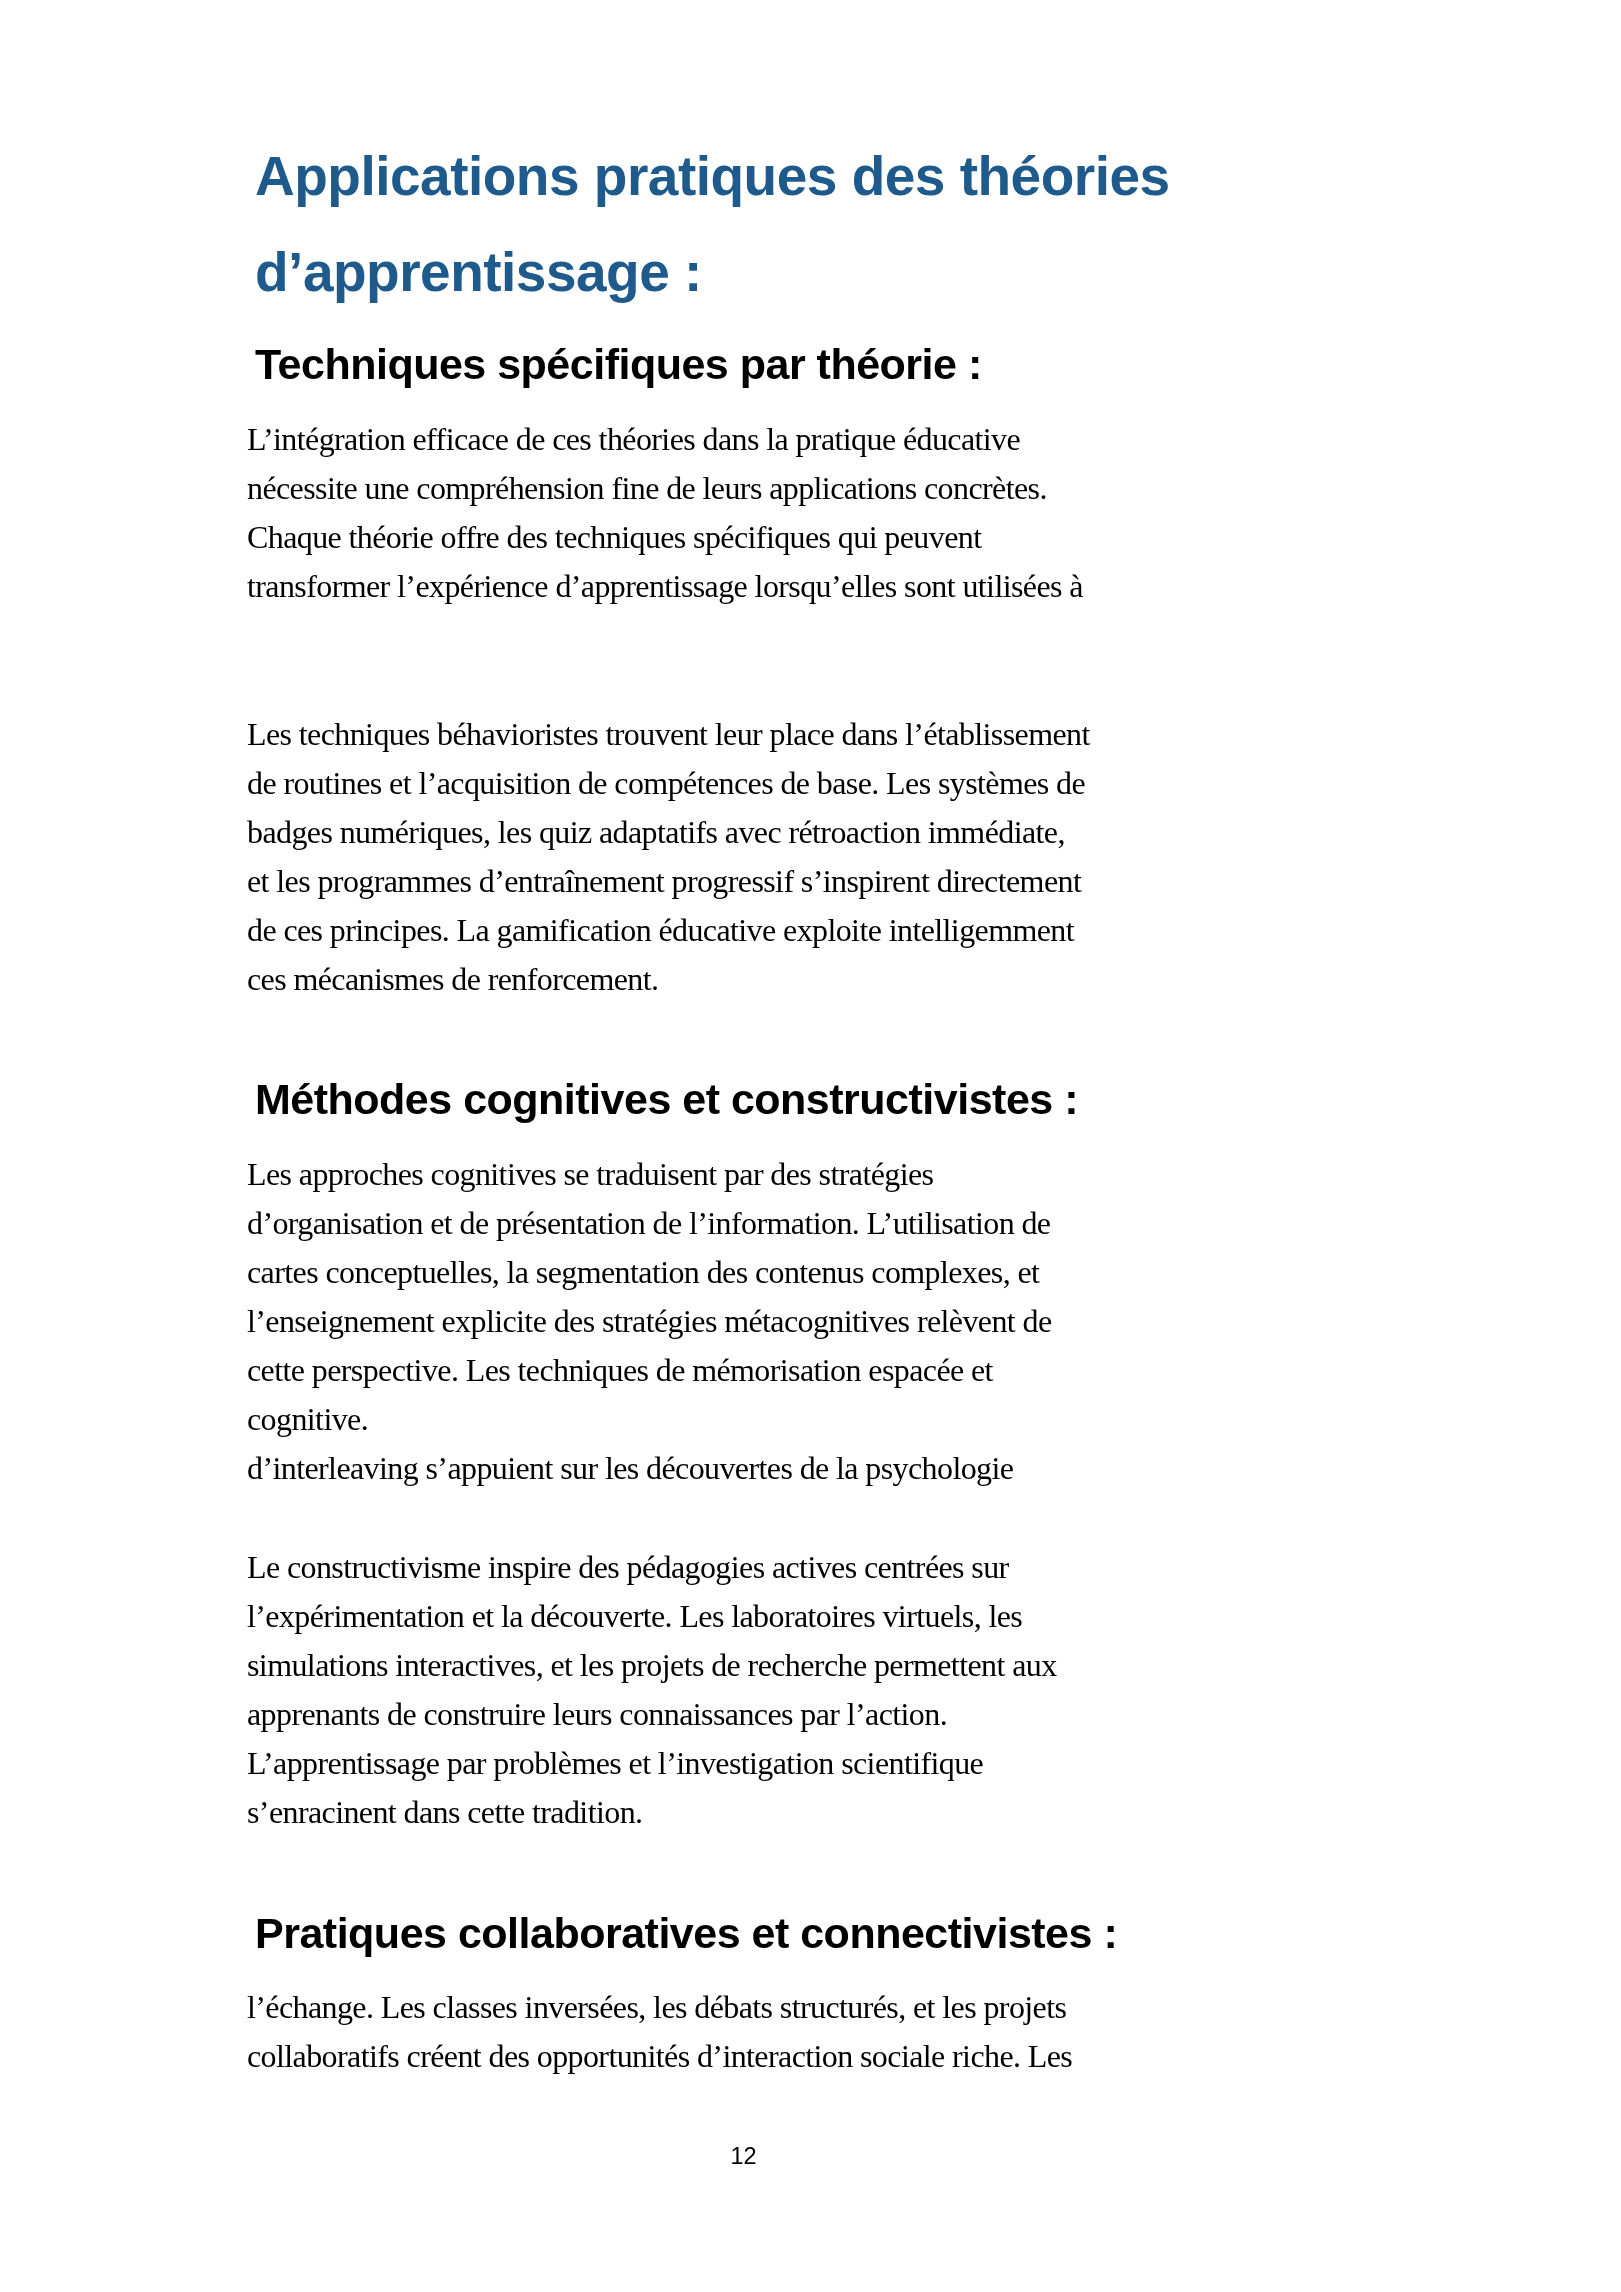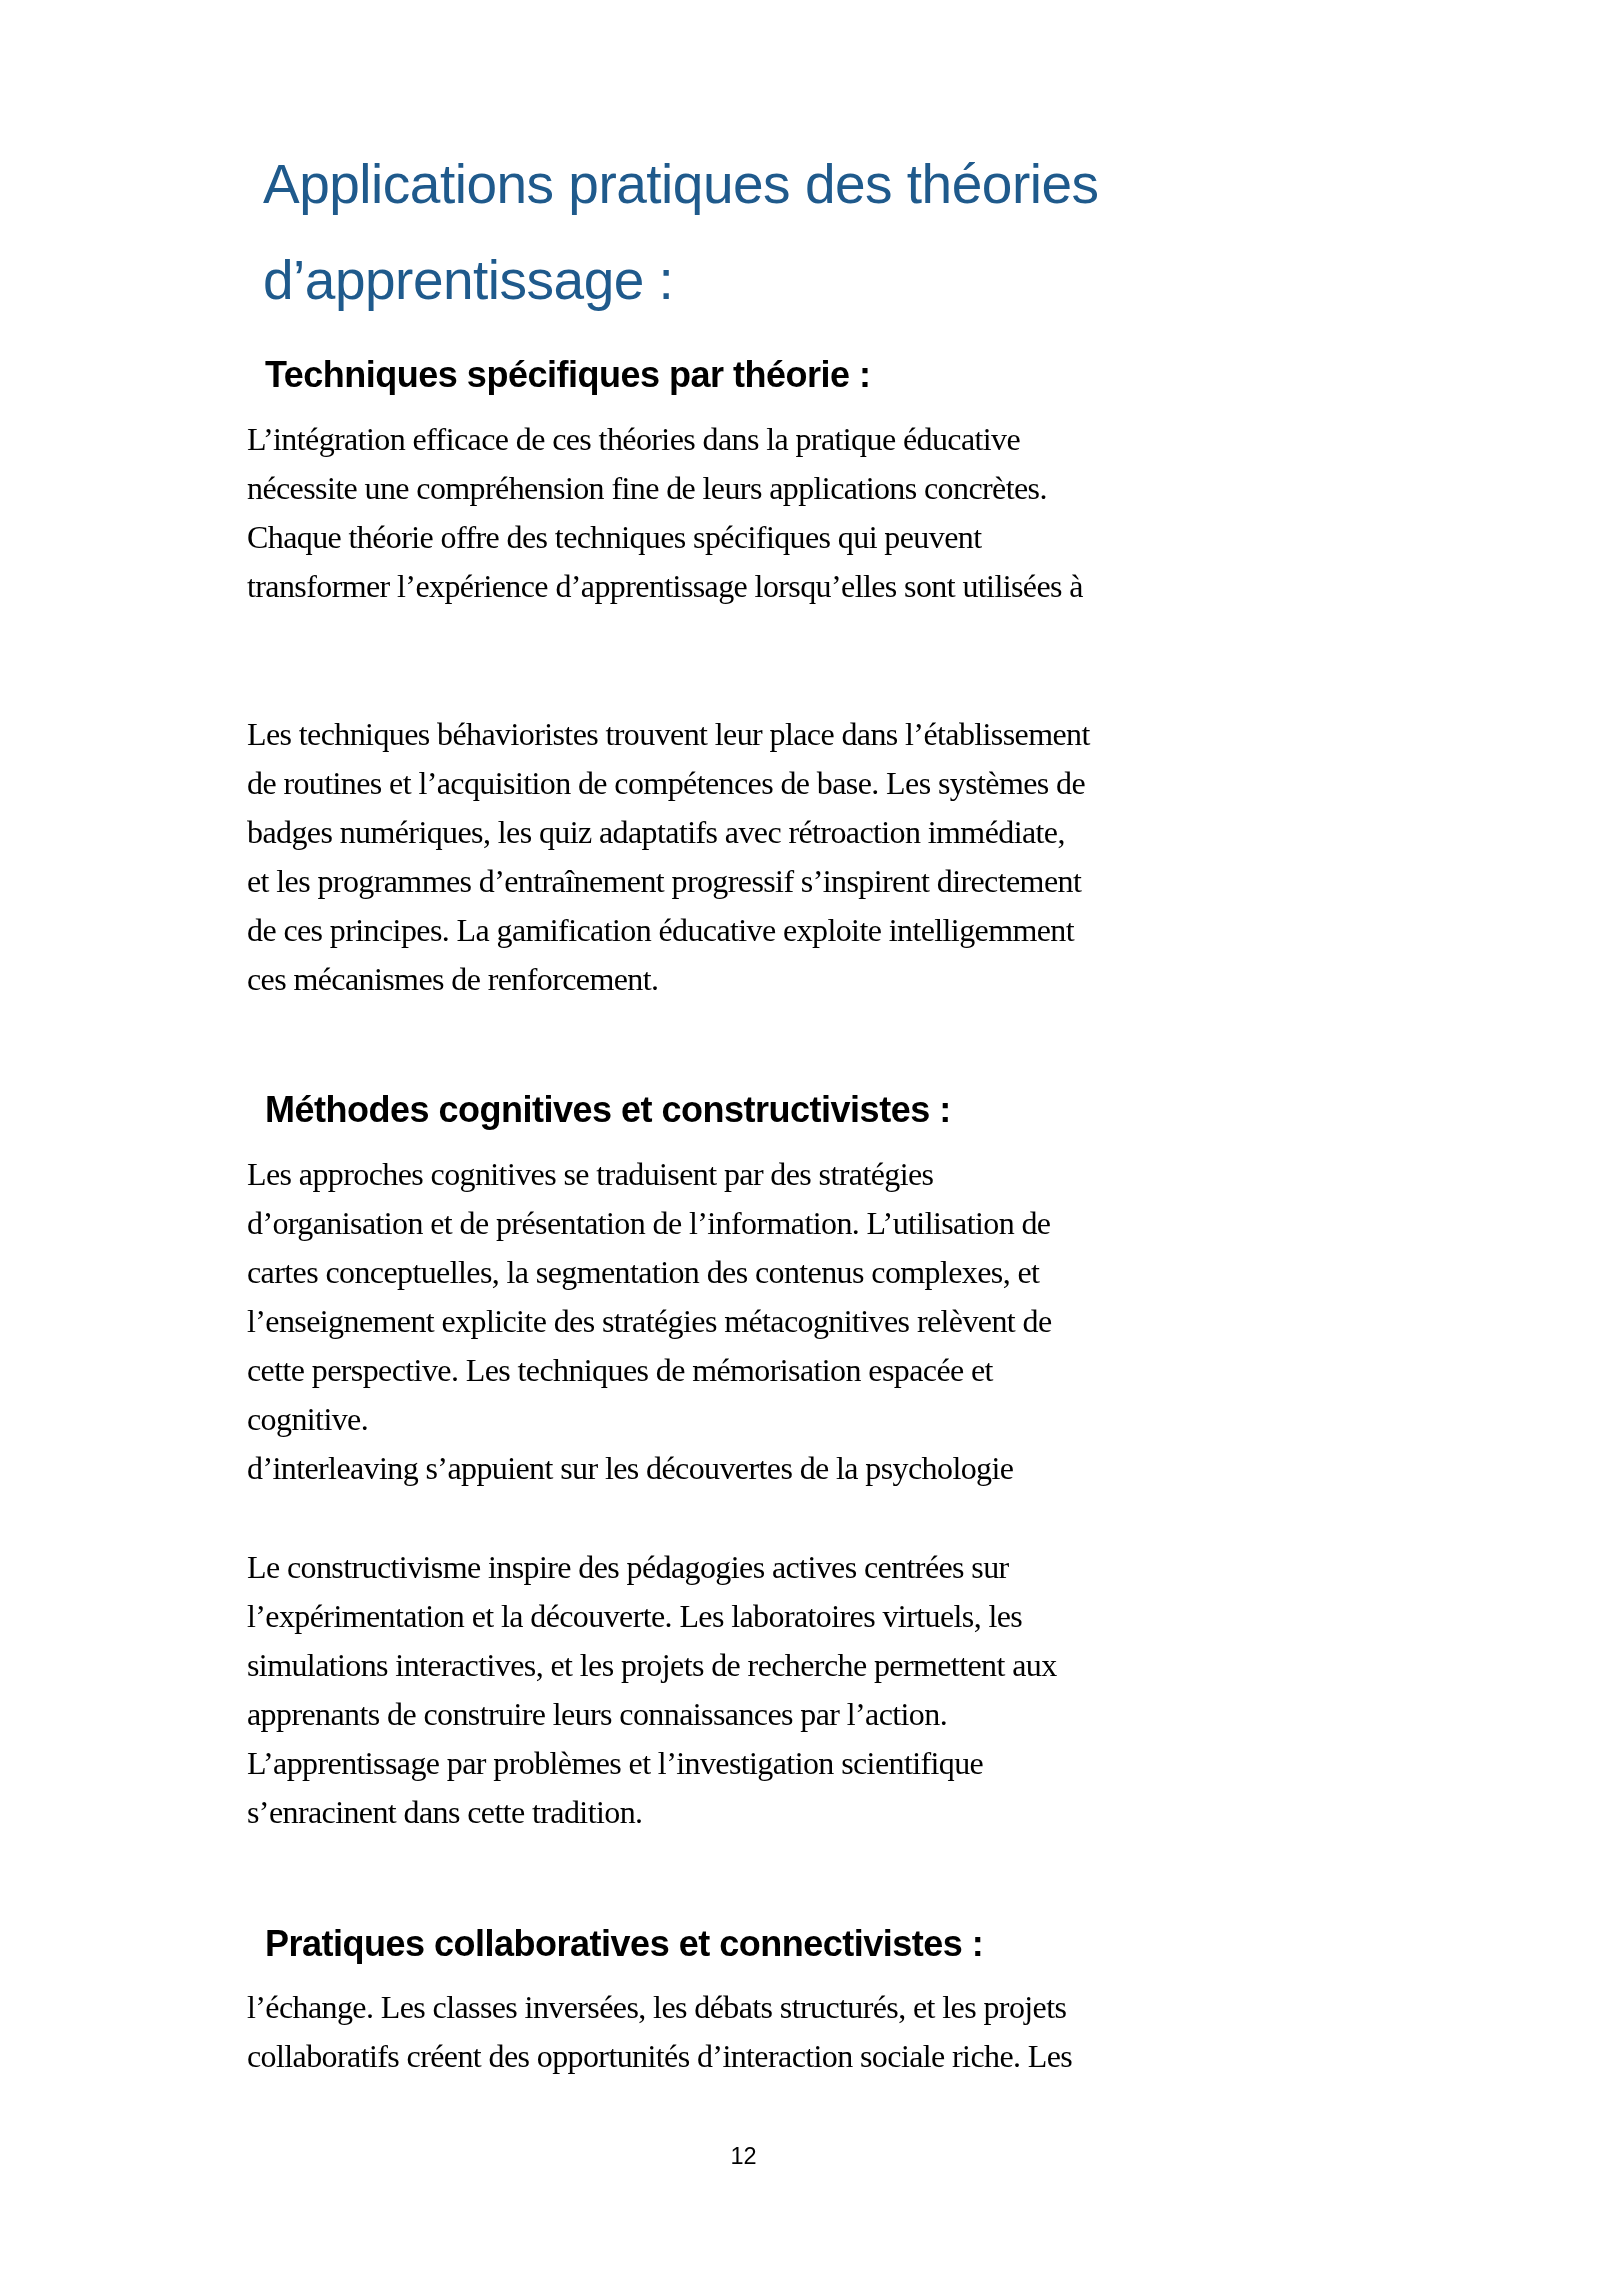--- a/index.html
+++ b/index.html
@@ -19,32 +19,32 @@
       position: absolute;
       left: 247px;
       top: 0;
       width: 1137px;
     }
     .title {
       position: absolute;
       left: 0;
       top: 120px;
       width: 1137px;
-      margin: 16px;
+      margin: 8px;
       font-size: 55px;
-      font-weight: normal;
+      font-weight: bold;
       line-height: 96px;
       color: #1F5A8C;
       letter-spacing: -0.5px;
     }
     .h2 {
       position: absolute;
       left: 0;
-      margin: 18px;
-      font-size: 36px;
+      margin: 8px;
+      font-size: 43px;
       font-weight: bold;
       line-height: 55px;
       color: #000000;
       letter-spacing: -0.5px;
       white-space: nowrap;
     }
     .para {
       position: absolute;
       left: 0;
       width: 1137px;

